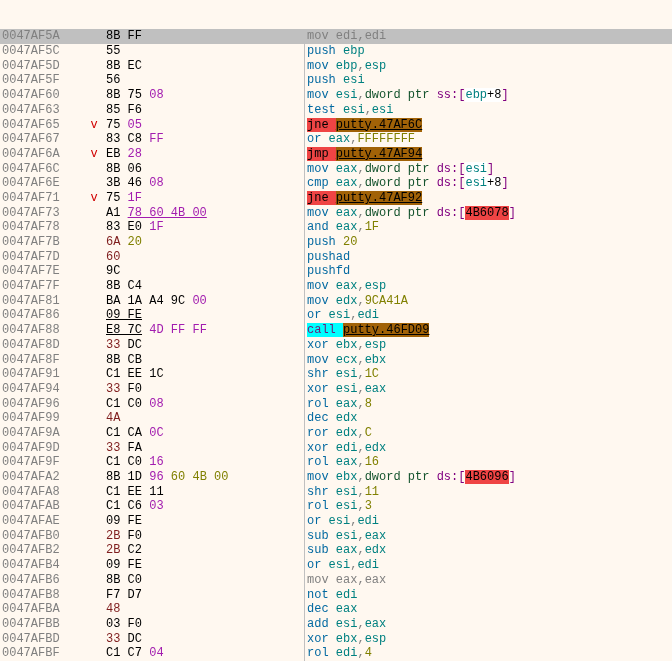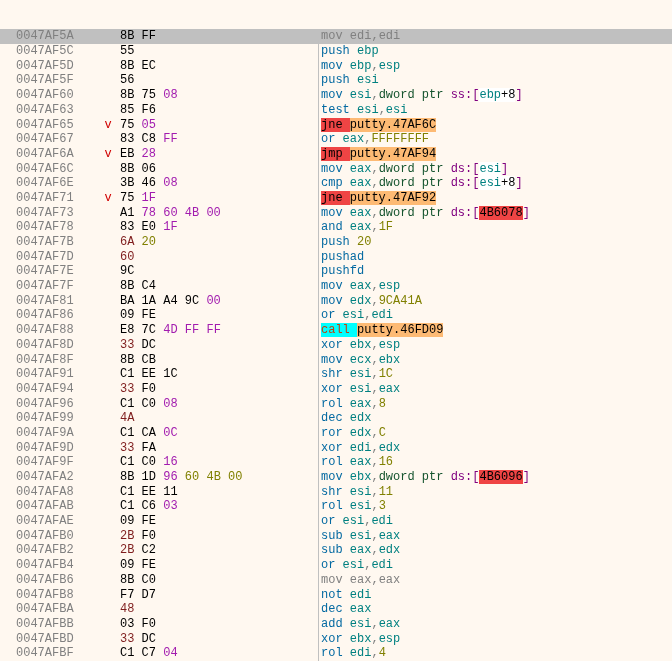--- a/index.html
+++ b/index.html
@@ -9,42 +9,42 @@
     line-height:14.69px;
     background:#FFF8F0;
     color:#000;
     white-space:pre;
     overflow:hidden;
     width:672px;
     height:661px;
   }
   .row{height:14.69px;display:flex}
   .sel{background:#C0C0C0}
-  .c-addr{color:#808080;width:80px;padding-left:16px}
+  .c-addr{color:#808080;width:80px;padding-left:2px}
   .c-mark{width:24px;text-align:center;color:#D00000}
   .c-bytes{width:198px;color:#000}
   .c-sep{width:1px;background:#C0C0C0}
   .c-asm{padding-left:2px;flex:1}
   .b-pre{color:#7f1d1d}
   .b-op{color:#000}
   .b-arg{color:#a21caf}
   .b-argr{color:#808000}
   .mn{color:#0369a1}
   .mn-hi{color:#000;background:#ef4444}
-  .mn-call{color:#c2410c;background:#00FFFF}
+  .mn-call{color:#701a75;background:#00FFFF}
   .reg{color:#008080}
   .comma{color:#808080}
   .num{color:#808000}
   .kw{color:#14532d}
   .seg{color:#800080}
   .br{color:#800080}
   .memcol{background:#FFFFFF}
   .memreg{color:#008080}
   .memnum{color:#000}
-  .lbl-hi{color:#000;background:#fdba74;}
+  .lbl-hi{color:#000;background:#a16207;text-decoration:underline}
   .dim-asm{color:#808080}
-  .u{}
+  .u{text-decoration:underline}
 </style>
 </head>
 <body>
 
 <div id="list"><div class="row sel"><span class="c-addr">0047AF5A</span><span class="c-mark"> </span><span class="c-bytes"><span class="b-op">8B FF</span></span><span class="c-sep"></span><span class="c-asm"><span class="dim-asm">mov </span><span class="dim-asm">edi</span><span class="dim-asm">,</span><span class="dim-asm">edi</span></span></div><div class="row"><span class="c-addr">0047AF5C</span><span class="c-mark"> </span><span class="c-bytes"><span class="b-op">55</span></span><span class="c-sep"></span><span class="c-asm"><span class="mn">push </span><span class="reg">ebp</span></span></div><div class="row"><span class="c-addr">0047AF5D</span><span class="c-mark"> </span><span class="c-bytes"><span class="b-op">8B EC</span></span><span class="c-sep"></span><span class="c-asm"><span class="mn">mov </span><span class="reg">ebp</span><span class="comma">,</span><span class="reg">esp</span></span></div><div class="row"><span class="c-addr">0047AF5F</span><span class="c-mark"> </span><span class="c-bytes"><span class="b-op">56</span></span><span class="c-sep"></span><span class="c-asm"><span class="mn">push </span><span class="reg">esi</span></span></div><div class="row"><span class="c-addr">0047AF60</span><span class="c-mark"> </span><span class="c-bytes"><span class="b-op">8B 75</span><span class="b-arg"> 08</span></span><span class="c-sep"></span><span class="c-asm"><span class="mn">mov </span><span class="reg">esi</span><span class="comma">,</span><span class="kw">dword ptr </span><span class="seg">ss</span><span class="br">:</span><span class="br">[</span><span class="memcol memreg">ebp</span><span class="memcol memnum">+</span><span class="memcol memnum">8</span><span class="br">]</span></span></div><div class="row"><span class="c-addr">0047AF63</span><span class="c-mark"> </span><span class="c-bytes"><span class="b-op">85 F6</span></span><span class="c-sep"></span><span class="c-asm"><span class="mn">test </span><span class="reg">esi</span><span class="comma">,</span><span class="reg">esi</span></span></div><div class="row"><span class="c-addr">0047AF65</span><span class="c-mark">v</span><span class="c-bytes"><span class="b-op">75</span><span class="b-arg"> 05</span></span><span class="c-sep"></span><span class="c-asm"><span class="mn-hi">jne </span><span class="lbl-hi">putty.47AF6C</span></span></div><div class="row"><span class="c-addr">0047AF67</span><span class="c-mark"> </span><span class="c-bytes"><span class="b-op">83 C8</span><span class="b-arg"> FF</span></span><span class="c-sep"></span><span class="c-asm"><span class="mn">or </span><span class="reg">eax</span><span class="comma">,</span><span class="num">FFFFFFFF</span></span></div><div class="row"><span class="c-addr">0047AF6A</span><span class="c-mark">v</span><span class="c-bytes"><span class="b-op">EB</span><span class="b-arg"> 28</span></span><span class="c-sep"></span><span class="c-asm"><span class="mn-hi">jmp </span><span class="lbl-hi">putty.47AF94</span></span></div><div class="row"><span class="c-addr">0047AF6C</span><span class="c-mark"> </span><span class="c-bytes"><span class="b-op">8B 06</span></span><span class="c-sep"></span><span class="c-asm"><span class="mn">mov </span><span class="reg">eax</span><span class="comma">,</span><span class="kw">dword ptr </span><span class="seg">ds</span><span class="br">:</span><span class="br">[</span><span class="memcol memreg">esi</span><span class="br">]</span></span></div><div class="row"><span class="c-addr">0047AF6E</span><span class="c-mark"> </span><span class="c-bytes"><span class="b-op">3B 46</span><span class="b-arg"> 08</span></span><span class="c-sep"></span><span class="c-asm"><span class="mn">cmp </span><span class="reg">eax</span><span class="comma">,</span><span class="kw">dword ptr </span><span class="seg">ds</span><span class="br">:</span><span class="br">[</span><span class="memcol memreg">esi</span><span class="memcol memnum">+</span><span class="memcol memnum">8</span><span class="br">]</span></span></div><div class="row"><span class="c-addr">0047AF71</span><span class="c-mark">v</span><span class="c-bytes"><span class="b-op">75</span><span class="b-arg"> 1F</span></span><span class="c-sep"></span><span class="c-asm"><span class="mn-hi">jne </span><span class="lbl-hi">putty.47AF92</span></span></div><div class="row"><span class="c-addr">0047AF73</span><span class="c-mark"> </span><span class="c-bytes"><span class="b-op">A1</span><span class="b-arg"> </span><span class="b-arg u">78 60 4B 00</span></span><span class="c-sep"></span><span class="c-asm"><span class="mn">mov </span><span class="reg">eax</span><span class="comma">,</span><span class="kw">dword ptr </span><span class="seg">ds</span><span class="br">:</span><span class="br">[</span><span class="mn-hi">4B6078</span><span class="br">]</span></span></div><div class="row"><span class="c-addr">0047AF78</span><span class="c-mark"> </span><span class="c-bytes"><span class="b-op">83 E0</span><span class="b-arg"> 1F</span></span><span class="c-sep"></span><span class="c-asm"><span class="mn">and </span><span class="reg">eax</span><span class="comma">,</span><span class="num">1F</span></span></div><div class="row"><span class="c-addr">0047AF7B</span><span class="c-mark"> </span><span class="c-bytes"><span class="b-pre">6A </span><span class="b-argr">20</span></span><span class="c-sep"></span><span class="c-asm"><span class="mn">push </span><span class="num">20</span></span></div><div class="row"><span class="c-addr">0047AF7D</span><span class="c-mark"> </span><span class="c-bytes"><span class="b-pre">60</span></span><span class="c-sep"></span><span class="c-asm"><span class="mn">pushad</span></span></div><div class="row"><span class="c-addr">0047AF7E</span><span class="c-mark"> </span><span class="c-bytes"><span class="b-op">9C</span></span><span class="c-sep"></span><span class="c-asm"><span class="mn">pushfd</span></span></div><div class="row"><span class="c-addr">0047AF7F</span><span class="c-mark"> </span><span class="c-bytes"><span class="b-op">8B C4</span></span><span class="c-sep"></span><span class="c-asm"><span class="mn">mov </span><span class="reg">eax</span><span class="comma">,</span><span class="reg">esp</span></span></div><div class="row"><span class="c-addr">0047AF81</span><span class="c-mark"> </span><span class="c-bytes"><span class="b-op">BA 1A A4 9C</span><span class="b-arg"> 00</span></span><span class="c-sep"></span><span class="c-asm"><span class="mn">mov </span><span class="reg">edx</span><span class="comma">,</span><span class="num">9CA41A</span></span></div><div class="row"><span class="c-addr">0047AF86</span><span class="c-mark"> </span><span class="c-bytes"><span class="b-op u">09 FE</span></span><span class="c-sep"></span><span class="c-asm"><span class="mn">or </span><span class="reg">esi</span><span class="comma">,</span><span class="reg">edi</span></span></div><div class="row"><span class="c-addr">0047AF88</span><span class="c-mark"> </span><span class="c-bytes"><span class="b-op u">E8 7C</span><span class="b-arg"> 4D FF FF</span></span><span class="c-sep"></span><span class="c-asm"><span class="mn-call">call </span><span class="lbl-hi">putty.46FD09</span></span></div><div class="row"><span class="c-addr">0047AF8D</span><span class="c-mark"> </span><span class="c-bytes"><span class="b-pre">33 </span><span class="b-op">DC</span></span><span class="c-sep"></span><span class="c-asm"><span class="mn">xor </span><span class="reg">ebx</span><span class="comma">,</span><span class="reg">esp</span></span></div><div class="row"><span class="c-addr">0047AF8F</span><span class="c-mark"> </span><span class="c-bytes"><span class="b-op">8B CB</span></span><span class="c-sep"></span><span class="c-asm"><span class="mn">mov </span><span class="reg">ecx</span><span class="comma">,</span><span class="reg">ebx</span></span></div><div class="row"><span class="c-addr">0047AF91</span><span class="c-mark"> </span><span class="c-bytes"><span class="b-op">C1 EE 1C</span></span><span class="c-sep"></span><span class="c-asm"><span class="mn">shr </span><span class="reg">esi</span><span class="comma">,</span><span class="num">1C</span></span></div><div class="row"><span class="c-addr">0047AF94</span><span class="c-mark"> </span><span class="c-bytes"><span class="b-pre">33 </span><span class="b-op">F0</span></span><span class="c-sep"></span><span class="c-asm"><span class="mn">xor </span><span class="reg">esi</span><span class="comma">,</span><span class="reg">eax</span></span></div><div class="row"><span class="c-addr">0047AF96</span><span class="c-mark"> </span><span class="c-bytes"><span class="b-op">C1 C0</span><span class="b-arg"> 08</span></span><span class="c-sep"></span><span class="c-asm"><span class="mn">rol </span><span class="reg">eax</span><span class="comma">,</span><span class="num">8</span></span></div><div class="row"><span class="c-addr">0047AF99</span><span class="c-mark"> </span><span class="c-bytes"><span class="b-pre">4A</span></span><span class="c-sep"></span><span class="c-asm"><span class="mn">dec </span><span class="reg">edx</span></span></div><div class="row"><span class="c-addr">0047AF9A</span><span class="c-mark"> </span><span class="c-bytes"><span class="b-op">C1 CA</span><span class="b-arg"> 0C</span></span><span class="c-sep"></span><span class="c-asm"><span class="mn">ror </span><span class="reg">edx</span><span class="comma">,</span><span class="num">C</span></span></div><div class="row"><span class="c-addr">0047AF9D</span><span class="c-mark"> </span><span class="c-bytes"><span class="b-pre">33 </span><span class="b-op">FA</span></span><span class="c-sep"></span><span class="c-asm"><span class="mn">xor </span><span class="reg">edi</span><span class="comma">,</span><span class="reg">edx</span></span></div><div class="row"><span class="c-addr">0047AF9F</span><span class="c-mark"> </span><span class="c-bytes"><span class="b-op">C1 C0</span><span class="b-arg"> 16</span></span><span class="c-sep"></span><span class="c-asm"><span class="mn">rol </span><span class="reg">eax</span><span class="comma">,</span><span class="num">16</span></span></div><div class="row"><span class="c-addr">0047AFA2</span><span class="c-mark"> </span><span class="c-bytes"><span class="b-op">8B 1D</span><span class="b-arg"> 96</span><span class="b-argr"> 60 4B 00</span></span><span class="c-sep"></span><span class="c-asm"><span class="mn">mov </span><span class="reg">ebx</span><span class="comma">,</span><span class="kw">dword ptr </span><span class="seg">ds</span><span class="br">:</span><span class="br">[</span><span class="mn-hi">4B6096</span><span class="br">]</span></span></div><div class="row"><span class="c-addr">0047AFA8</span><span class="c-mark"> </span><span class="c-bytes"><span class="b-op">C1 EE 11</span></span><span class="c-sep"></span><span class="c-asm"><span class="mn">shr </span><span class="reg">esi</span><span class="comma">,</span><span class="num">11</span></span></div><div class="row"><span class="c-addr">0047AFAB</span><span class="c-mark"> </span><span class="c-bytes"><span class="b-op">C1 C6</span><span class="b-arg"> 03</span></span><span class="c-sep"></span><span class="c-asm"><span class="mn">rol </span><span class="reg">esi</span><span class="comma">,</span><span class="num">3</span></span></div><div class="row"><span class="c-addr">0047AFAE</span><span class="c-mark"> </span><span class="c-bytes"><span class="b-op">09 FE</span></span><span class="c-sep"></span><span class="c-asm"><span class="mn">or </span><span class="reg">esi</span><span class="comma">,</span><span class="reg">edi</span></span></div><div class="row"><span class="c-addr">0047AFB0</span><span class="c-mark"> </span><span class="c-bytes"><span class="b-pre">2B </span><span class="b-op">F0</span></span><span class="c-sep"></span><span class="c-asm"><span class="mn">sub </span><span class="reg">esi</span><span class="comma">,</span><span class="reg">eax</span></span></div><div class="row"><span class="c-addr">0047AFB2</span><span class="c-mark"> </span><span class="c-bytes"><span class="b-pre">2B </span><span class="b-op">C2</span></span><span class="c-sep"></span><span class="c-asm"><span class="mn">sub </span><span class="reg">eax</span><span class="comma">,</span><span class="reg">edx</span></span></div><div class="row"><span class="c-addr">0047AFB4</span><span class="c-mark"> </span><span class="c-bytes"><span class="b-op">09 FE</span></span><span class="c-sep"></span><span class="c-asm"><span class="mn">or </span><span class="reg">esi</span><span class="comma">,</span><span class="reg">edi</span></span></div><div class="row"><span class="c-addr">0047AFB6</span><span class="c-mark"> </span><span class="c-bytes"><span class="b-op">8B C0</span></span><span class="c-sep"></span><span class="c-asm"><span class="dim-asm">mov </span><span class="dim-asm">eax</span><span class="dim-asm">,</span><span class="dim-asm">eax</span></span></div><div class="row"><span class="c-addr">0047AFB8</span><span class="c-mark"> </span><span class="c-bytes"><span class="b-op">F7 D7</span></span><span class="c-sep"></span><span class="c-asm"><span class="mn">not </span><span class="reg">edi</span></span></div><div class="row"><span class="c-addr">0047AFBA</span><span class="c-mark"> </span><span class="c-bytes"><span class="b-pre">48</span></span><span class="c-sep"></span><span class="c-asm"><span class="mn">dec </span><span class="reg">eax</span></span></div><div class="row"><span class="c-addr">0047AFBB</span><span class="c-mark"> </span><span class="c-bytes"><span class="b-op">03 F0</span></span><span class="c-sep"></span><span class="c-asm"><span class="mn">add </span><span class="reg">esi</span><span class="comma">,</span><span class="reg">eax</span></span></div><div class="row"><span class="c-addr">0047AFBD</span><span class="c-mark"> </span><span class="c-bytes"><span class="b-pre">33 </span><span class="b-op">DC</span></span><span class="c-sep"></span><span class="c-asm"><span class="mn">xor </span><span class="reg">ebx</span><span class="comma">,</span><span class="reg">esp</span></span></div><div class="row"><span class="c-addr">0047AFBF</span><span class="c-mark"> </span><span class="c-bytes"><span class="b-op">C1 C7</span><span class="b-arg"> 04</span></span><span class="c-sep"></span><span class="c-asm"><span class="mn">rol </span><span class="reg">edi</span><span class="comma">,</span><span class="num">4</span></span></div><div class="row"><span class="c-addr">0047AFC2</span><span class="c-mark"> </span><span class="c-bytes"><span class="b-pre">40</span></span><span class="c-sep"></span><span class="c-asm"><span class="mn">inc </span><span class="reg">eax</span></span></div></div>
 
 
 </body></html>

